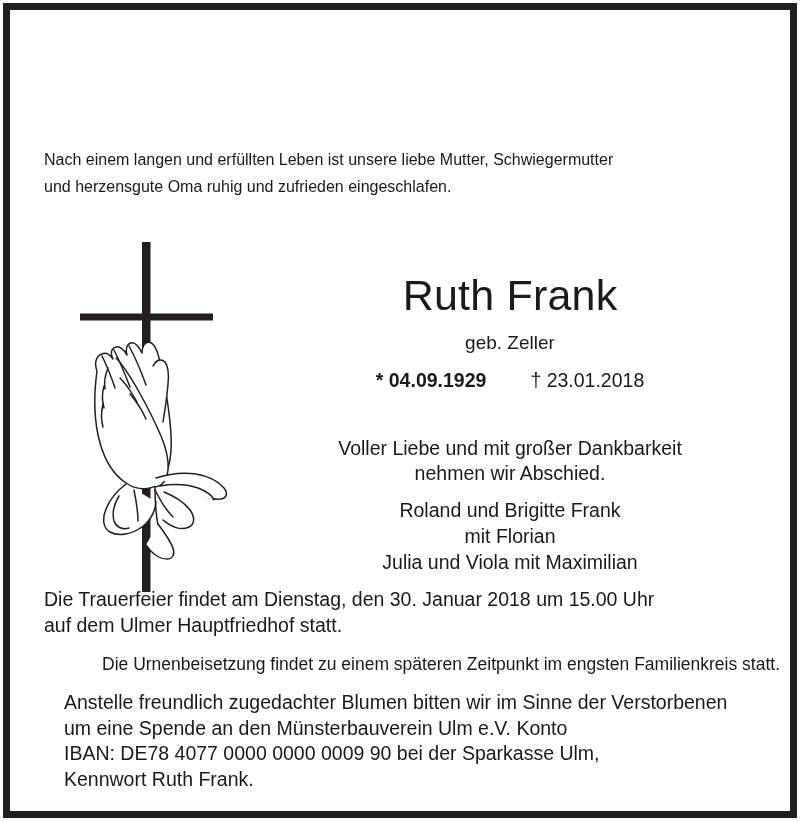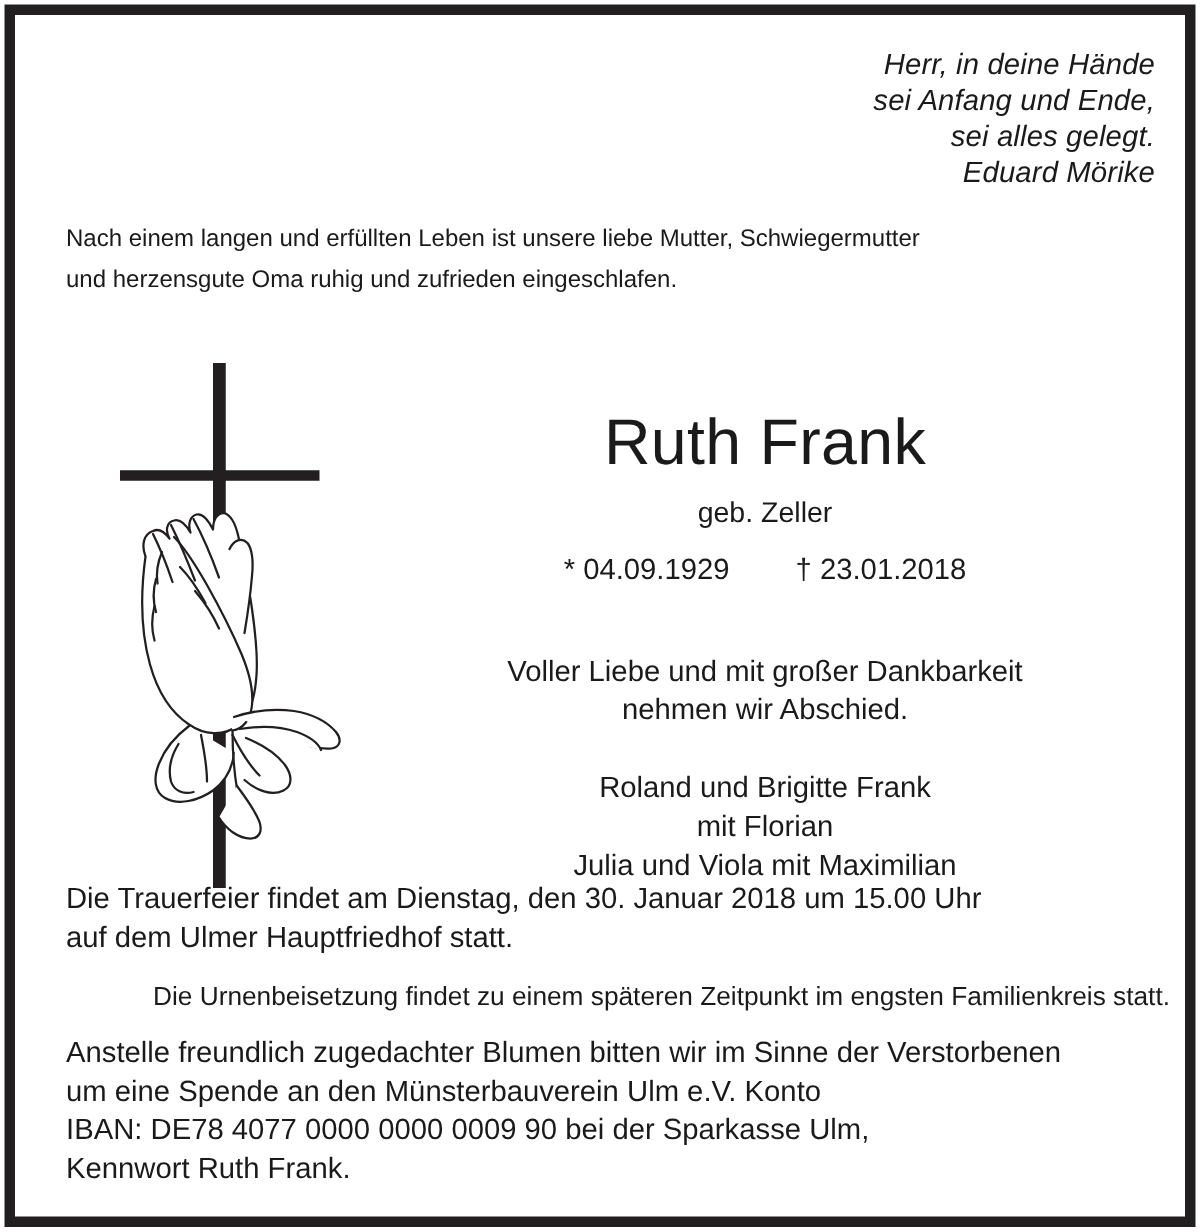--- a/index.html
+++ b/index.html
@@ -103,31 +103,31 @@
   .maiden-name {
     font-size: 19px;
     line-height: 24px;
     margin-top: 11px;
   }
   .life-dates {
     font-size: 19.5px;
     line-height: 24px;
     margin-top: 13px;
   }
-  .life-dates .birth { margin-right: 44px; }
+  .life-dates .birth { margin-right: 44px; font-weight: bold; }
 
   .farewell {
     font-size: 19.5px;
     line-height: 25px;
     margin-top: 44px;
   }
   .survivors {
     font-size: 19.5px;
     line-height: 26px;
-    margin-top: 26px;
+    margin-top: 11px;
   }
 
   
   .details {
     position: absolute;
     left: 34px;
     top: 576px;
     width: 736px;
   }
   .ceremony {
@@ -140,37 +140,31 @@
     line-height: 24px;
     margin-top: 14px;
     white-space: nowrap;
     text-align: right;
   }
   .donation {
     font-size: 19.5px;
     line-height: 25.5px;
     margin-top: 14px;
   }
-  .donation div { white-space: nowrap; }
+  .donation div { white-space: nowrap; margin-left: 20px; }
 </style>
 </head>
 <body>
 
 <div class="notice">
 
   <div class="notice-frame"></div>
 
   <div class="inner">
 
-    <div class="epigraph">
-      <div>Herr, in deine Hände</div>
-      <div>sei Anfang und Ende,</div>
-      <div>sei alles gelegt.</div>
-      <span class="author">Eduard Mörike</span>
-    </div>
 
     <div class="intro">
       <div>Nach einem langen und erfüllten Leben ist unsere liebe Mutter, Schwiegermutter</div>
       <div>und herzensgute Oma ruhig und zufrieden eingeschlafen.</div>
     </div>
 
     <div class="artwork">
       <svg viewBox="0 0 210 380" xmlns="http://www.w3.org/2000/svg" aria-hidden="true">
 
         <g>

